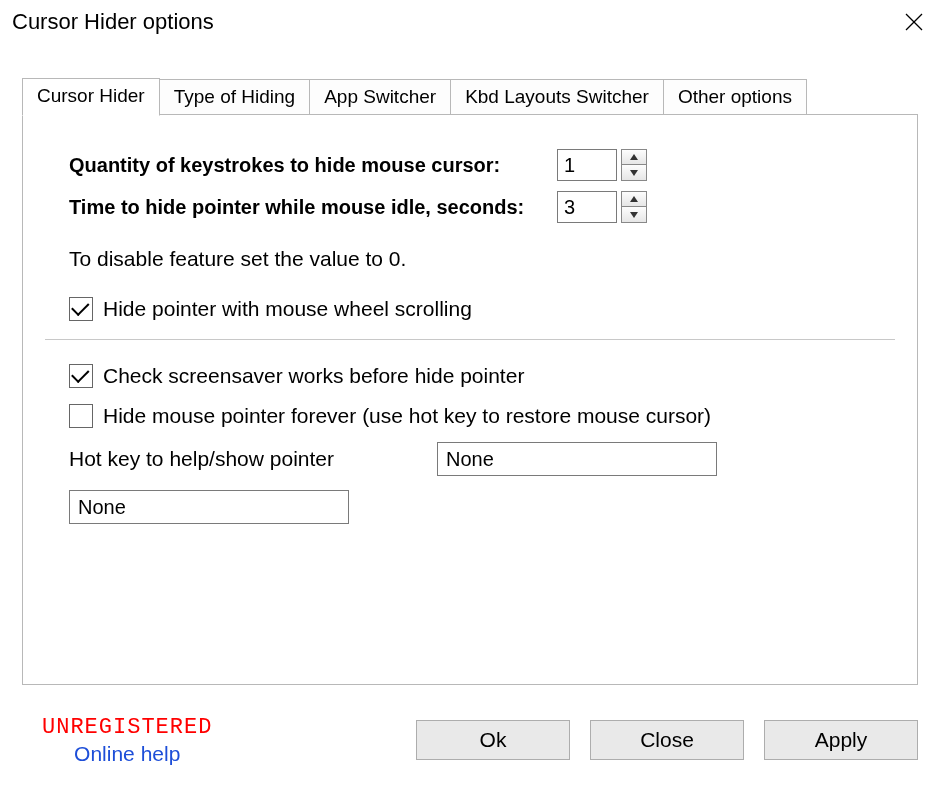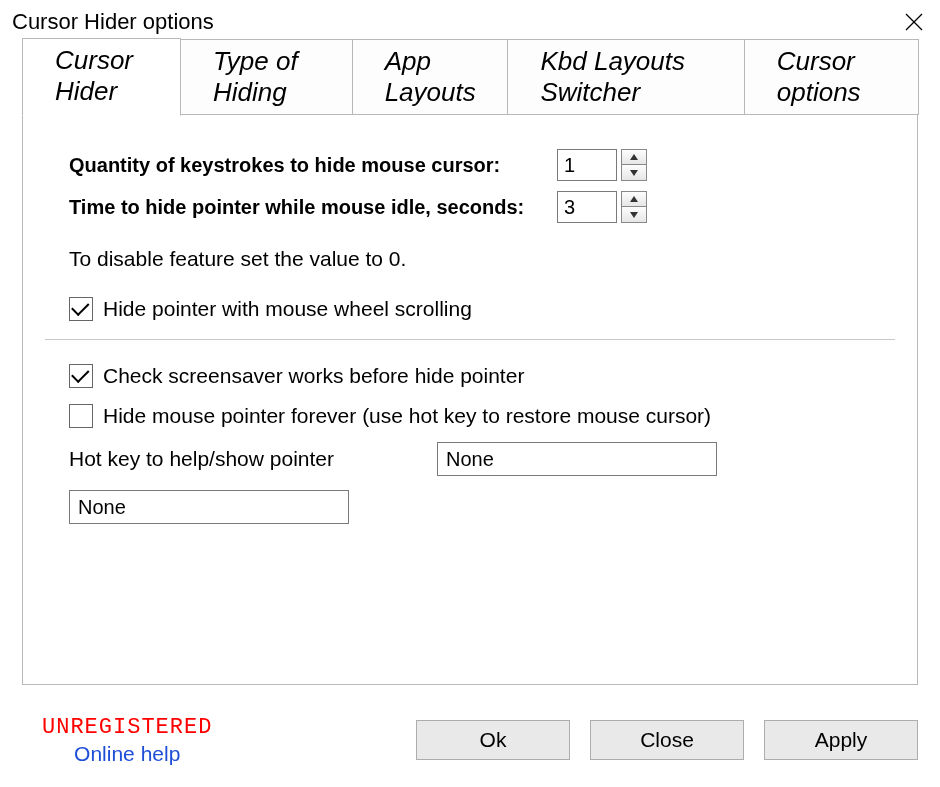--- a/index.html
+++ b/index.html
@@ -35,29 +35,28 @@
 
   
   .tabstrip {
     position: absolute;
     top: 74px; left: 22px; right: 22px;
     height: 41px;
     display: flex;
     align-items: flex-end;
   }
   .tab {
-    padding: 6px 14px 7px 32px;
-    font-size: 26px;
+    padding: 6px 14px 7px 14px;
+    font-size: 19px;
     border: 1px solid #b8b8b8;
     border-bottom: none;
     background: #fff;
     position: relative;
     margin-right: -1px;
     cursor: default;
-    font-style: italic;
   }
   .tab.active {
     z-index: 3;
     border-bottom: 1px solid #fff;
     margin-bottom: -1px;
     padding-bottom: 8px;
   }
   .tab:not(.active) {
     background: #fdfdfd;
   }
@@ -205,23 +204,23 @@
       <svg viewBox="0 0 18 18">
         <line x1="1" y1="1" x2="17" y2="17" stroke="currentColor" stroke-width="1.3"></line>
         <line x1="17" y1="1" x2="1" y2="17" stroke="currentColor" stroke-width="1.3"></line>
       </svg>
     </div>
   </div>
 
   <div class="tabstrip">
     <div class="tab active"><span>Cursor Hider</span></div>
     <div class="tab"><span>Type of Hiding</span></div>
-    <div class="tab"><span>App Layouts</span></div>
+    <div class="tab"><span>App Switcher</span></div>
     <div class="tab"><span>Kbd Layouts Switcher</span></div>
-    <div class="tab"><span>Cursor options</span></div>
+    <div class="tab"><span>Other options</span></div>
   </div>
 
   <div class="tabpanel">
 
     <div class="row">
       <span class="bold label-keystrokes">Quantity of keystrokes to hide mouse cursor:</span>
       <input class="numfield" value="1" style="">
       <div class="spinbtns">
         <button class="spinbtn">
             <svg viewBox="0 0 8 6">

